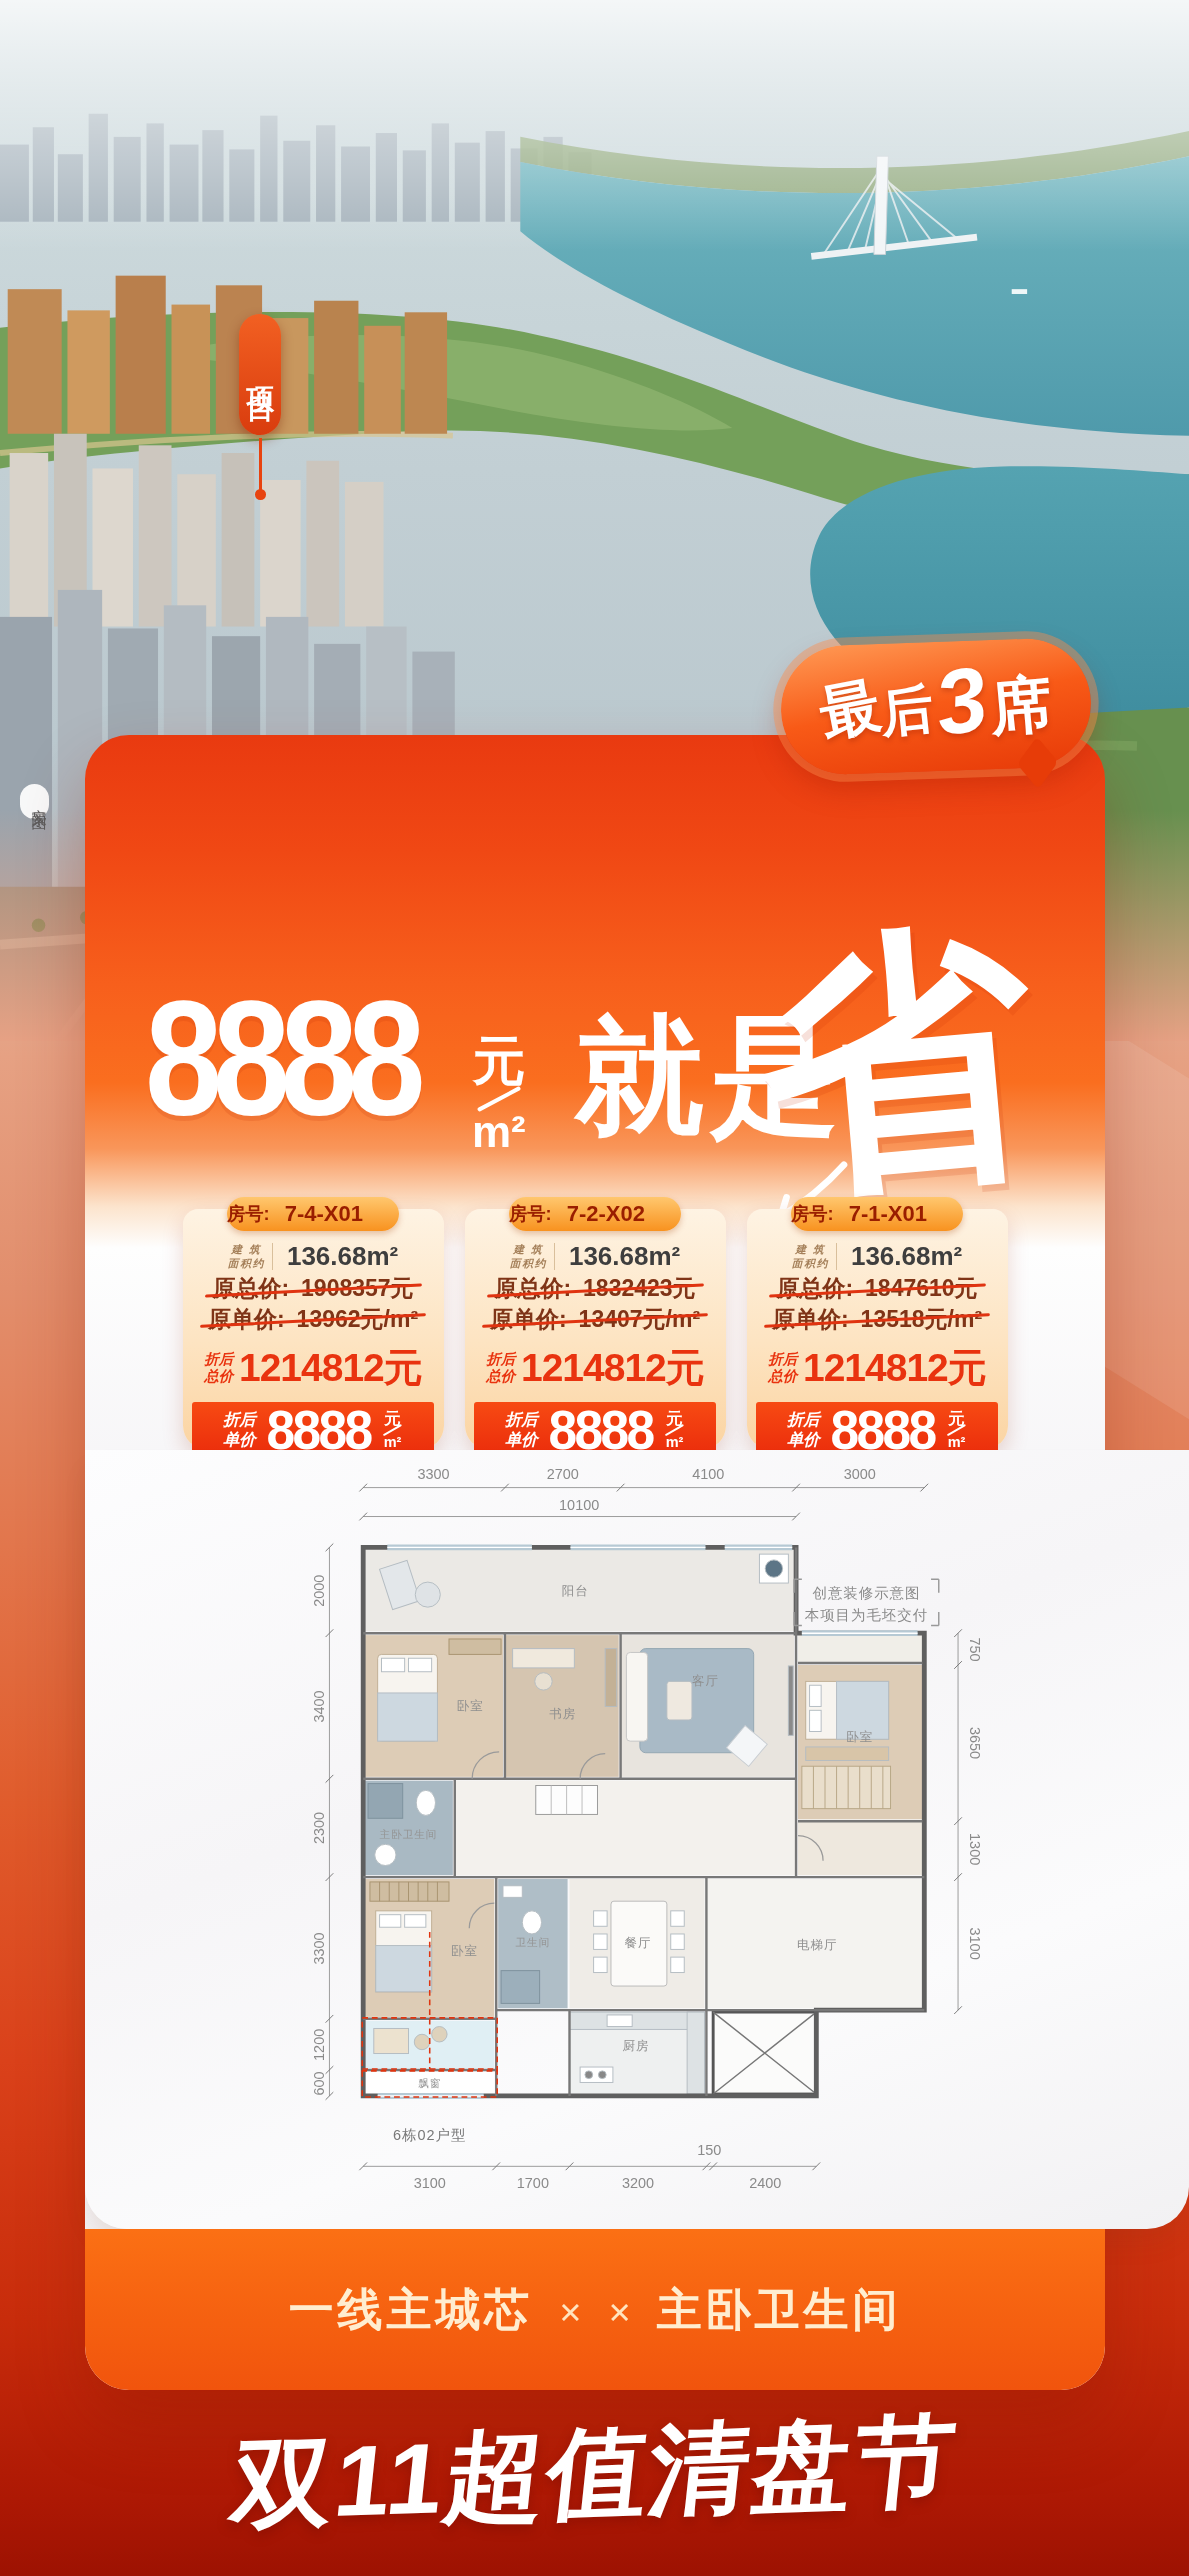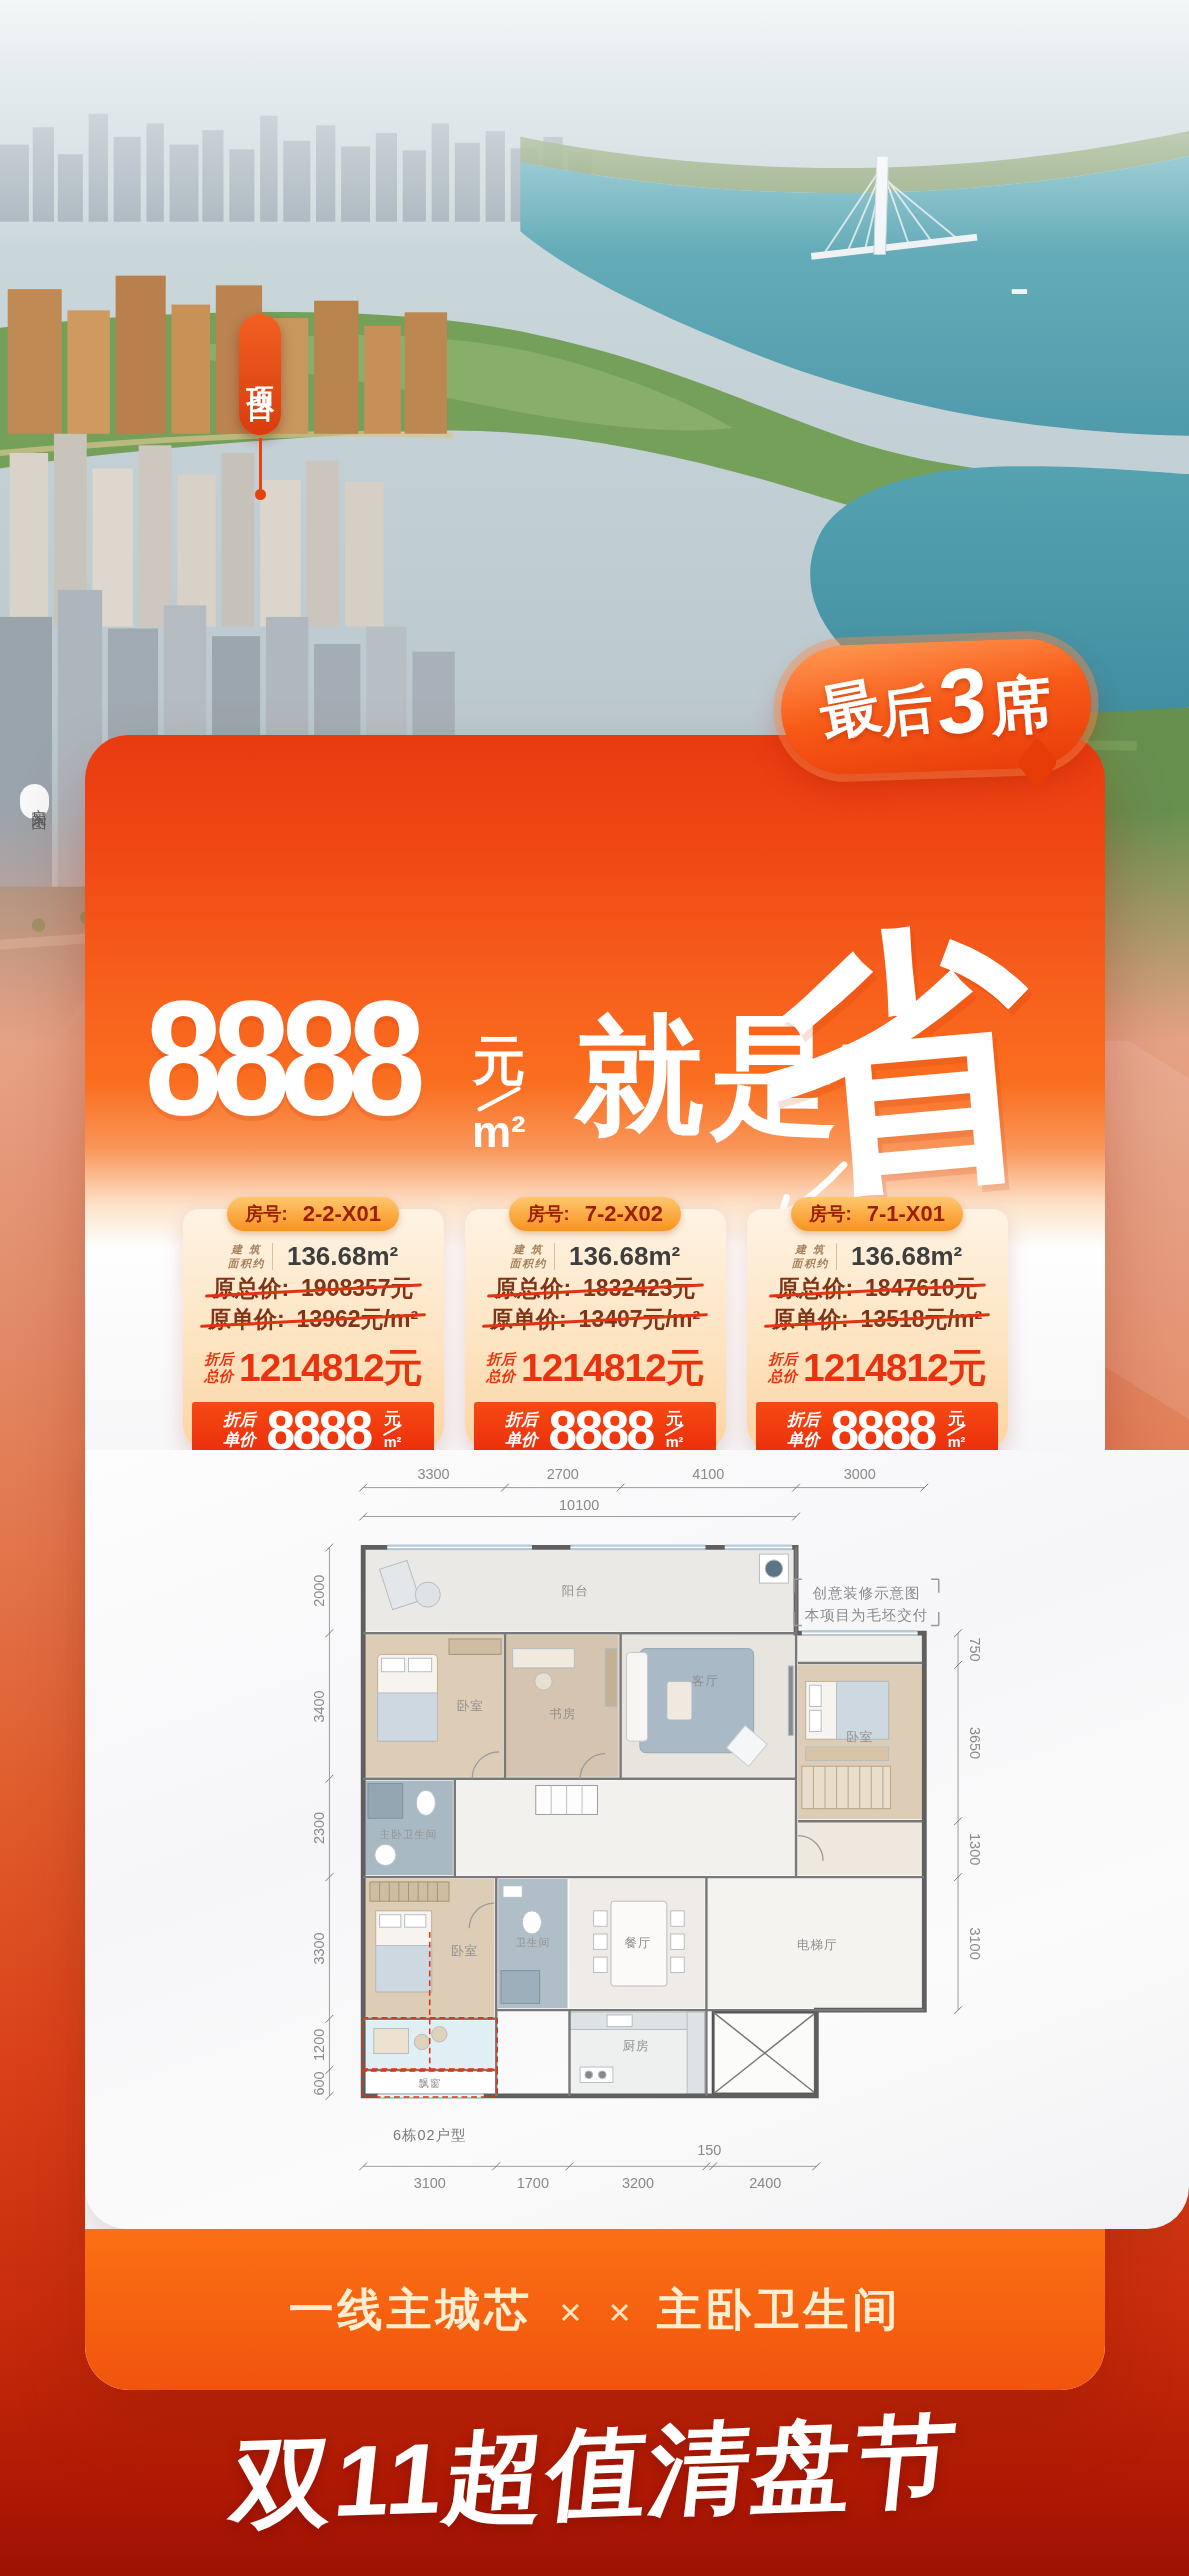--- a/index.html
+++ b/index.html
@@ -46,21 +46,21 @@
   .banner-phrase{position:absolute;left:490px;top:50px;font-size:129px;font-weight:900;letter-spacing:5.8px;line-height:1;}
   .banner-sheng{position:absolute;left:675px;top:-35px;font-size:272px;font-weight:900;line-height:1;
     transform:rotate(-5deg);text-shadow:3.9px 6.7px 0 rgba(200,50,10,.15);}
   .banner-arrow{position:absolute;left:680px;top:200px;}
   
   .cards{position:absolute;top:474px;left:0;right:0;display:flex;justify-content:center;gap:21px;}
   .unit-card{position:relative;width:261px;height:240px;border-radius:15.4px 15.4px 23px 23px;
     background:linear-gradient(180deg,#fef3e3 0%,#fde4c2 55%,#fbd4a2 100%);
     box-shadow:0 9.6px 21px rgba(150,40,0,.18);display:flex;flex-direction:column;align-items:center;padding-top:23px;box-sizing:border-box;}
   .uc-pill{position:absolute;top:-12.5px;left:50%;transform:translateX(-50%);width:172px;height:34px;border-radius:17.3px;
-    background:linear-gradient(180deg,#ffc76e,#f8921f);display:flex;align-items:center;justify-content:center;gap:15px;
+    background:linear-gradient(180deg,#ffc76e,#f8921f);display:flex;align-items:center;justify-content:flex-start;gap:15px;
     color:#9a1e00;font-weight:900;box-shadow:0 2.9px 6.7px rgba(160,60,0,.28);white-space:nowrap;}
   .uc-pill-label{font-size:18.3px;}
   .uc-pill-no{font-size:22px;}
   .uc-area{display:flex;align-items:center;gap:14px;margin-top:9px;}
   .uc-area-label{display:flex;flex-direction:column;color:#a5805a;font-size:10.6px;line-height:1.25;font-weight:700;
     letter-spacing:1.9px;padding-right:6.7px;border-right:1px solid #d9bf9b;text-align:center;}
   .uc-area-value{font-size:26px;font-weight:800;color:#3e3e3e;}
   .uc-strike{position:relative;display:flex;align-items:baseline;gap:12px;color:#7f3417;font-weight:800;
     font-size:23px;line-height:1.25;white-space:nowrap;margin-top:1.9px;}
   .uc-strike::after{content:'';position:absolute;left:-7.7px;right:-7.7px;top:52%;height:3.4px;background:#e03310;
@@ -244,21 +244,21 @@
         <path d="M82,4 C64,24 40,44 16,58" stroke="#fff" stroke-width="7" fill="none" stroke-linecap="round"></path>
         <path d="M16,58 L22,38 M16,58 L38,54" stroke="#fff" stroke-width="7" fill="none" stroke-linecap="round"></path>
       </svg>
     </div>
 
     <div class="cards">
 
       <div class="unit-card">
         <div class="uc-pill">
           <span class="uc-pill-label">房号:</span>
-          <span class="uc-pill-no">2-2-X01</span>
+          <span class="uc-pill-no">7-4-X01</span>
         </div>
         <div class="uc-area">
           <span class="uc-area-label">
               <i>建 筑</i>
               <i>面积约</i>
             </span>
           <span class="uc-area-value">136.68m²</span>
         </div>
         <div class="uc-strike">
           <span>原总价:</span>

